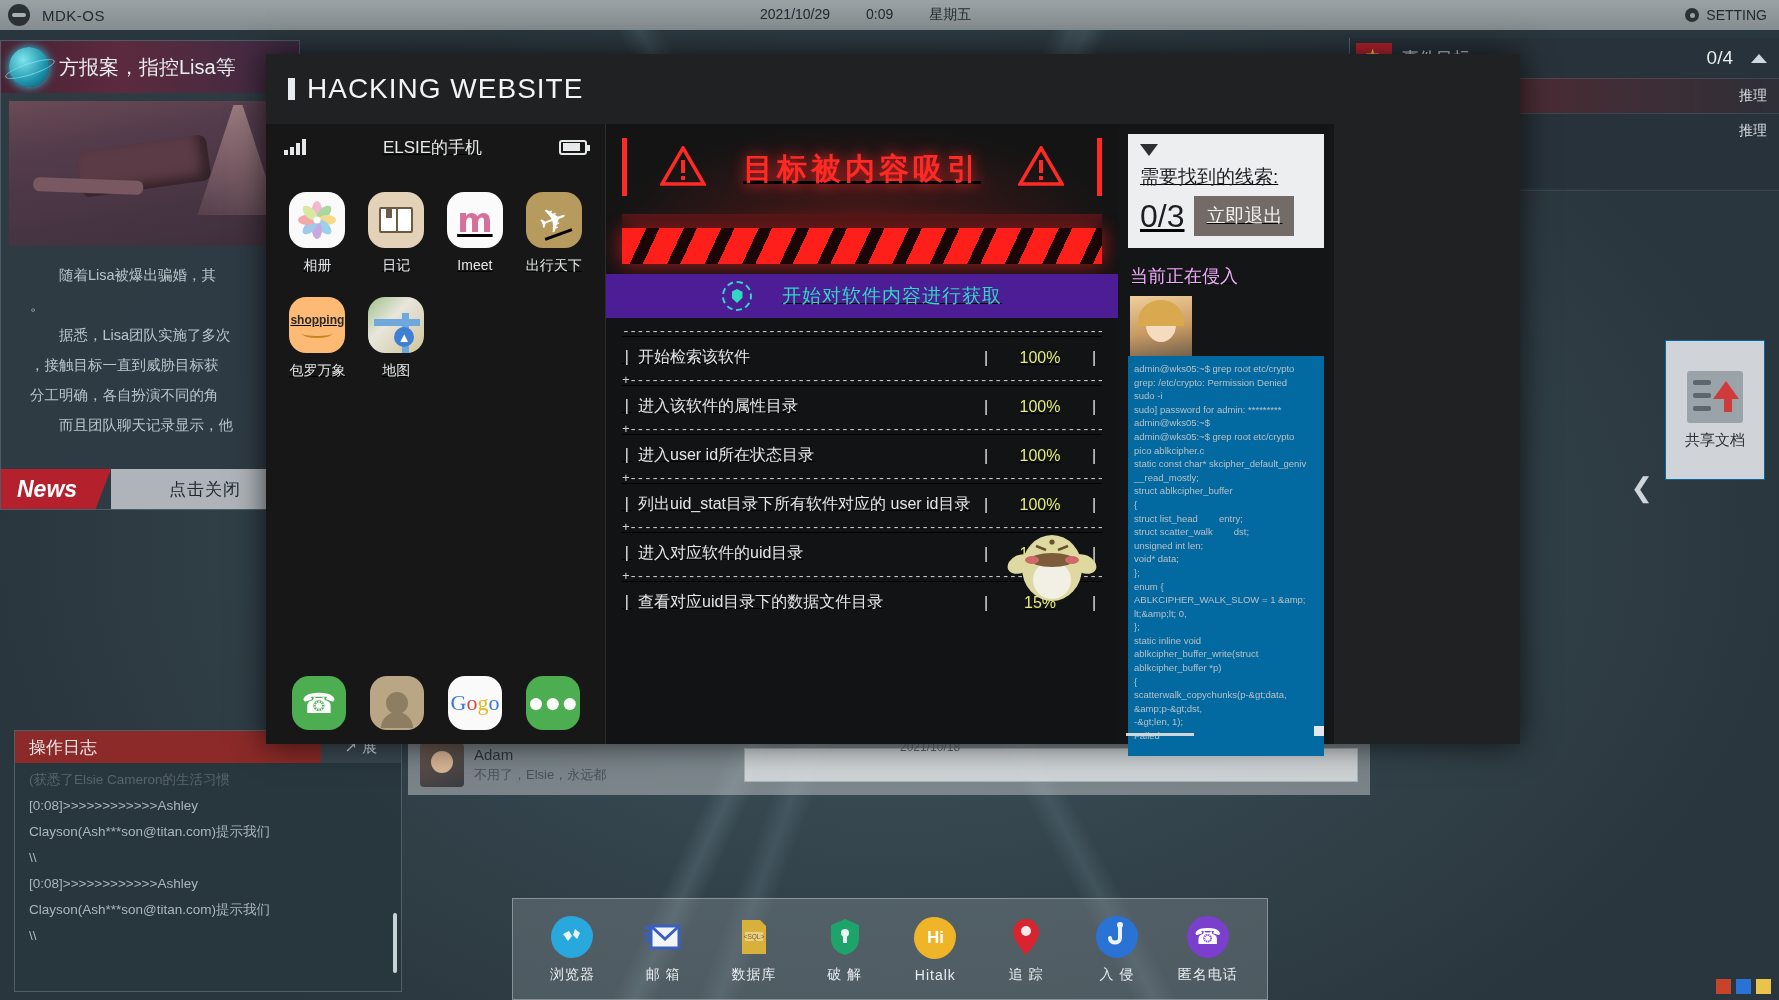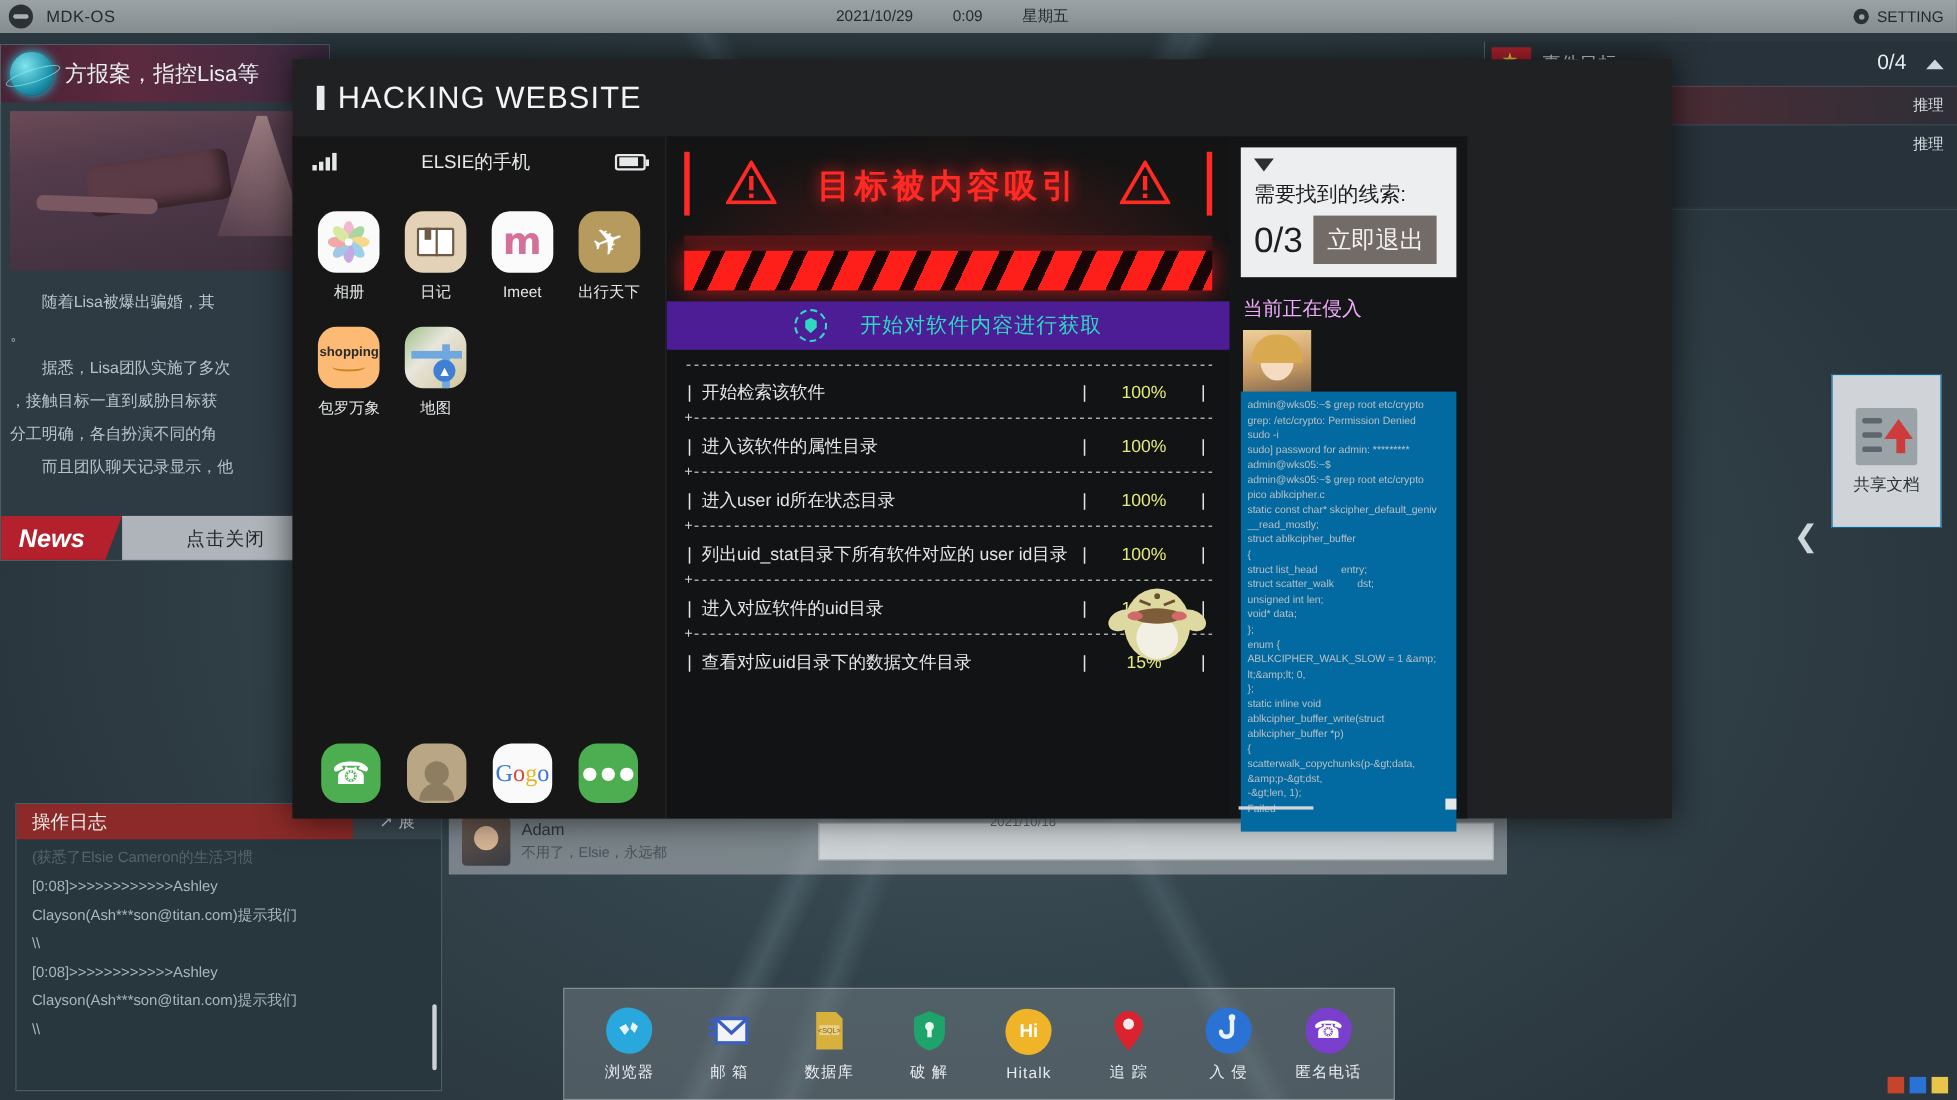--- a/index.html
+++ b/index.html
@@ -103,21 +103,21 @@
   .gavel::after {
     content: ""; position: absolute; left: -48px; top: 28px; width: 110px; height: 14px;
     background: #7a5862; border-radius: 6px; transform: rotate(10deg);
   }
   .scale {
     position: absolute; right: 8px; top: 4px; width: 90px; height: 110px;
     background: linear-gradient(200deg, #caa7a4 0%, #8d6d73 60%, #5d4550 100%);
     opacity: .65; clip-path: polygon(45% 0, 55% 0, 95% 100%, 5% 100%);
   }
   .news-body {
-    padding: 6px 8px; color: #b9c4ca; font-size: 14.5px; line-height: 30px;
+    padding: 6px 29px; color: #b9c4ca; font-size: 14.5px; line-height: 30px;
     white-space: nowrap; overflow: hidden;
   }
   .news-body p { text-indent: 2em; }
   .news-foot {
     position: absolute; left: 0; bottom: 0; width: 100%; height: 40px;
     display: flex; align-items: center;
   }
   .news-tag {
     width: 110px; height: 40px; background: #b4202c; color: #fff;
     font-size: 23px; font-style: italic; font-weight: bold;
@@ -244,21 +244,21 @@
   
   .hack-win {
     position: absolute; left: 266px; top: 54px; width: 1254px; height: 690px;
     background: #1f2122; box-shadow: 0 0 30px rgba(0,0,0,.7);
   }
   .hack-title {
     height: 70px; display: flex; align-items: center; padding-left: 22px; gap: 12px;
     color: #f2f4f5; font-size: 28px; letter-spacing: 1px;
   }
   .hack-title .bar { width: 7px; height: 22px; background: #e8ecee; }
-  .hack-body { position: absolute; left: 0; top: 70px; width: 1068px; height: 620px; display: flex; }
+  .hack-body { position: absolute; left: 0; top: 70px; width: 1068px; height: 620px; display: flex; text-decoration: underline; }
 
   
   .phone {
     width: 340px; background: #171718; position: relative; border-right: 1px solid #2b2c2d;
   }
   .phone-status {
     height: 46px; display: flex; align-items: center; padding: 0 18px; color: #e6e9ea; font-size: 17px;
   }
   .signal { display: flex; align-items: flex-end; gap: 2px; height: 16px; }
   .signal i { width: 4px; background: #e6e9ea; display: block; }
@@ -389,21 +389,21 @@
     background: #eceeef; padding: 10px 12px 12px 12px;
   }
   .clue-caret {
     width: 0; height: 0; border-left: 9px solid transparent; border-right: 9px solid transparent;
     border-top: 12px solid #2b2f31; margin-bottom: 8px;
   }
   .clue-q { color: #1c1f21; font-size: 19px; margin-bottom: 6px; }
   .clue-row { display: flex; align-items: center; gap: 10px; }
   .clue-num { color: #1c1f21; font-size: 32px; }
   .clue-exit {
-    background: #736b68; color: #f3f1f0; font-size: 22px; padding: 7px 12px;
+    background: #736b68; color: #f3f1f0; font-size: 19px; padding: 7px 12px;
   }
   .invading-title { color: #f0abfc; font-size: 18px; margin: 16px 0 8px 2px; }
   .invading-avatar {
     width: 62px; height: 62px; margin-left: 2px; overflow: hidden;
     background: linear-gradient(170deg, #f0cf9b 0%, #c89a62 55%, #6f5d4b 100%);
     position: relative;
   }
   .invading-avatar .face {
     position: absolute; left: 16px; top: 12px; width: 30px; height: 34px; border-radius: 50%;
     background: #f5dcc0;

